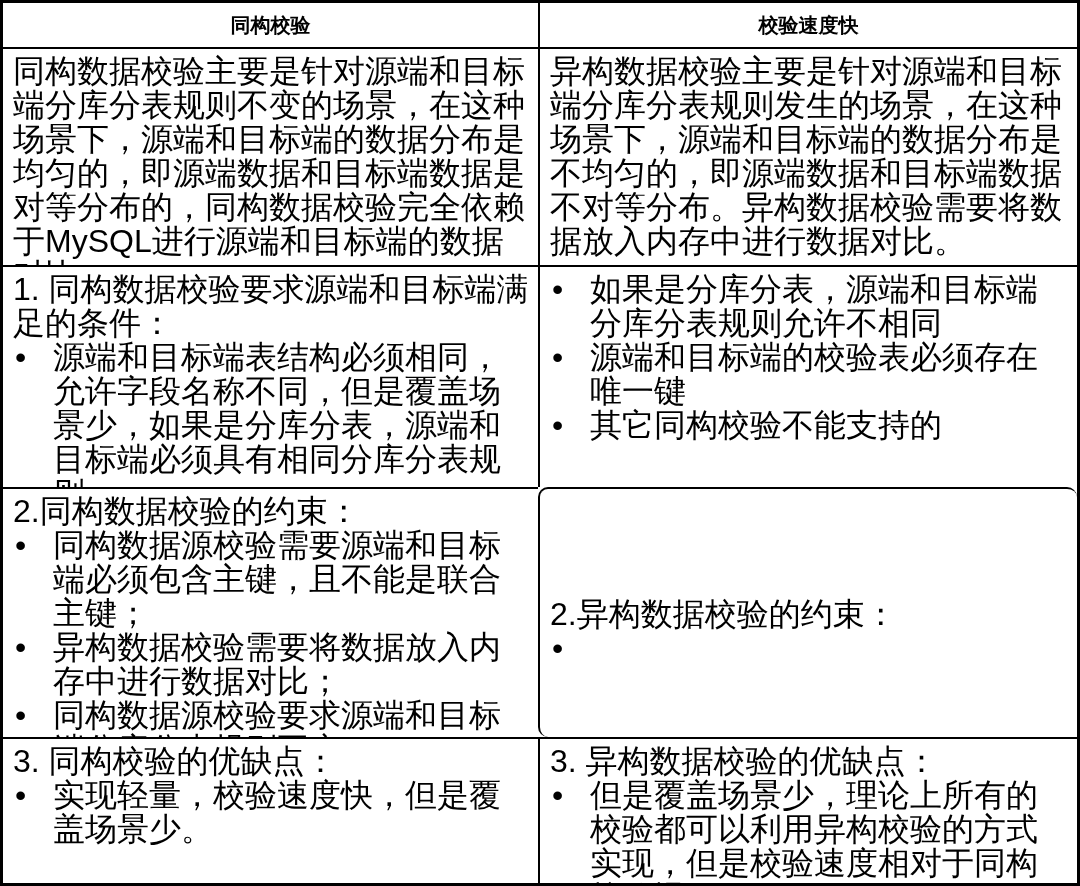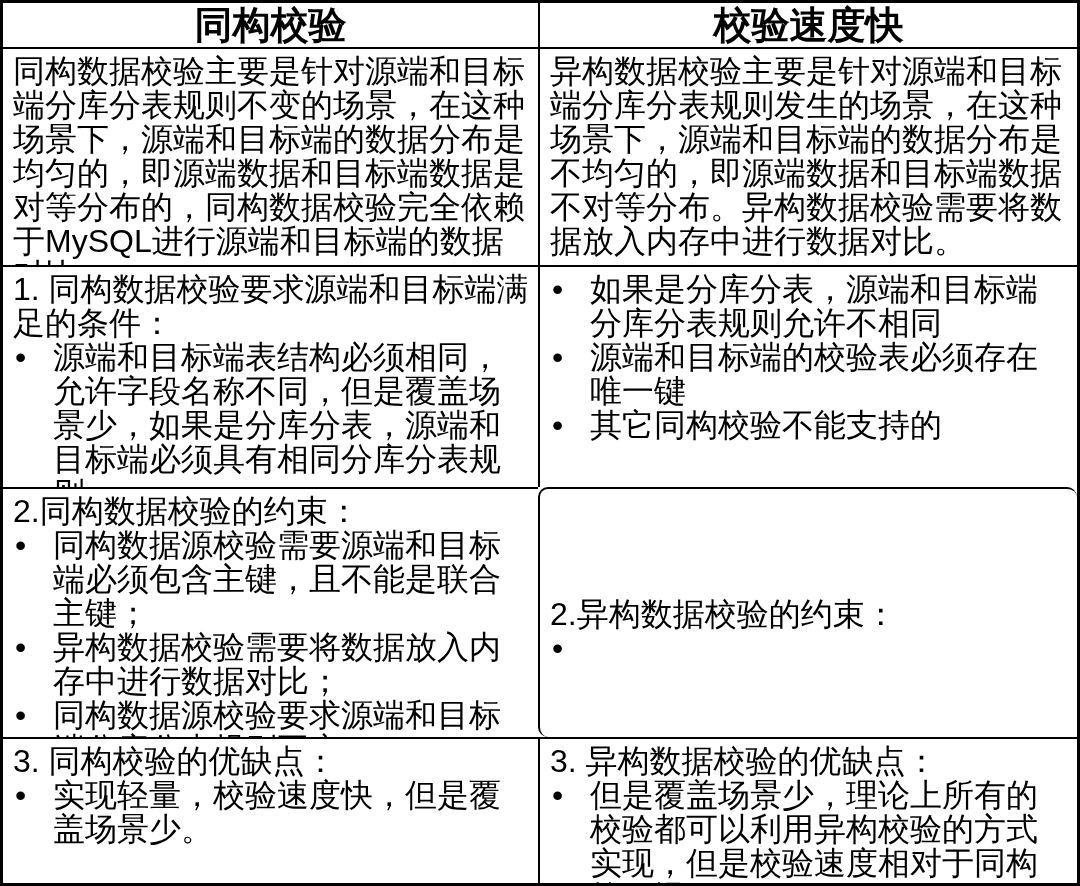--- a/index.html
+++ b/index.html
@@ -32,21 +32,21 @@
     line-height: 34px;
     overflow: hidden;
   }
   .cell.col-right { border-left: 2px solid #000000; }
   .cell.not-first-row { border-top: 2px solid #000000; }
   .header-cell {
     display: flex;
     align-items: center;
     justify-content: center;
     font-weight: bold;
-    font-size: 38px;
+    font-size: 20px;
     padding: 0;
   }
   .v-center {
     display: flex;
     flex-direction: column;
     justify-content: center;
     border-radius: 10px;
   }
   .cell p {
     margin: 0;

